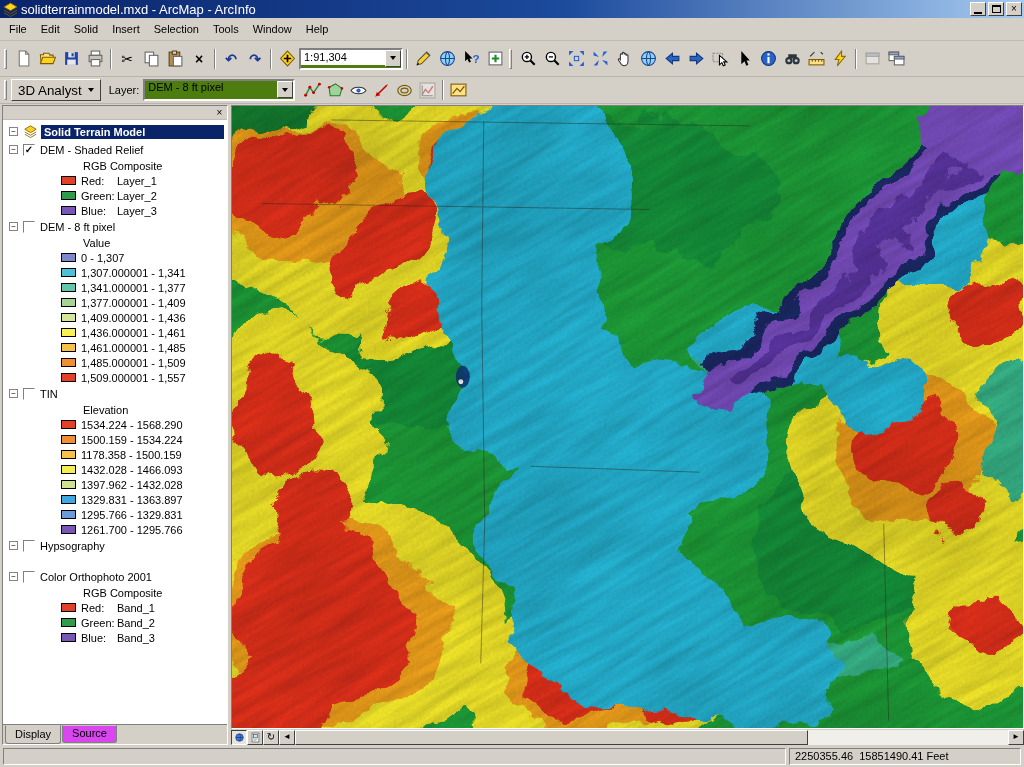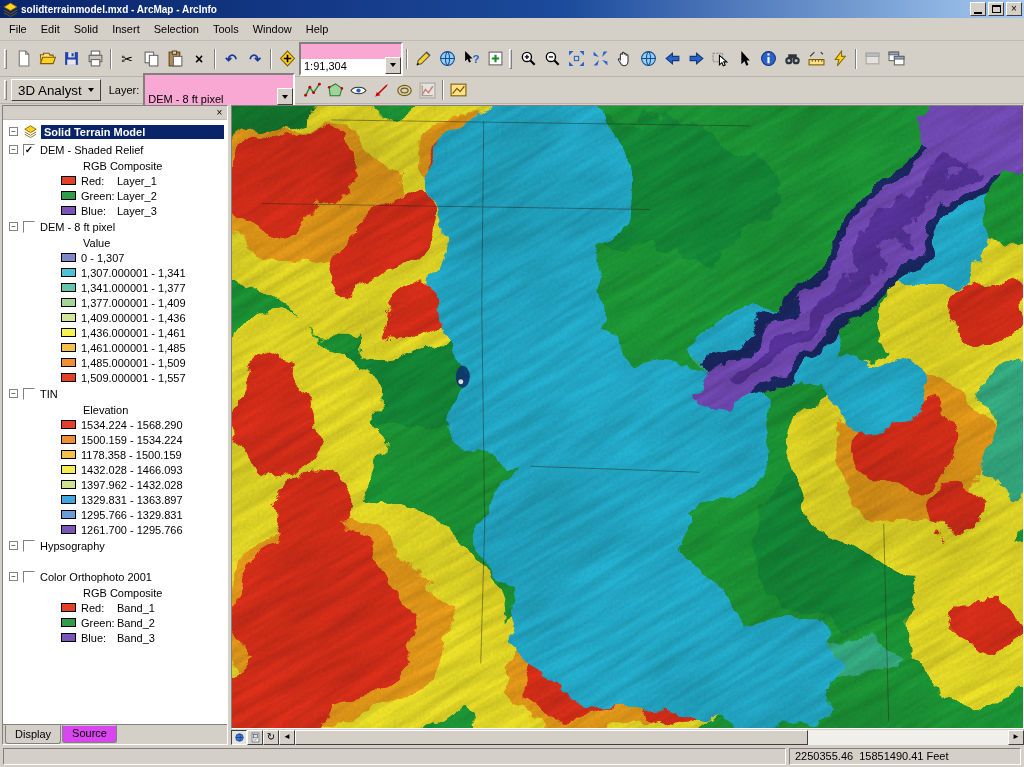--- a/index.html
+++ b/index.html
@@ -3,21 +3,21 @@
 <meta charset="utf-8">
 <style>
   *{box-sizing:border-box;margin:0;padding:0}
   html,body{width:1024px;height:767px;overflow:hidden}
   body{font-family:"Liberation Sans",sans-serif;font-size:11px;color:#000;background:#d4d0c8}
   .app{width:1024px;height:767px;display:flex;flex-direction:column;background:#d4d0c8}
 
   
   .titlebar{height:18px;display:flex;align-items:center;background:linear-gradient(90deg,#0a246a 0%,#1c4a9c 55%,#a6caf0 100%);color:#fff;padding:0 2px;flex:none}
   .titlebar .appicon{width:15px;height:15px;margin:0 3px 0 1px;flex:none}
-  .titlebar .ttext{font-weight:bold;font-size:10px;white-space:nowrap;flex:1}
+  .titlebar .ttext{font-weight:normal;font-size:13px;white-space:nowrap;flex:1}
   .winbtn{width:16px;height:14px;margin-left:2px;background:#d4d0c8;border:1px solid;border-color:#fff #404040 #404040 #fff;display:flex;align-items:center;justify-content:center;color:#000;font-size:10px;line-height:1;flex:none}
   .glyph-min{display:block;width:8px;height:2px;background:#000;margin-top:7px}
   .glyph-max{display:block;width:9px;height:8px;border:1px solid #000;border-top:2px solid #000}
 
   
   .menubar{height:23px;display:flex;align-items:center;padding:0 2px;flex:none;border-bottom:1px solid #c0bcb4}
   .menuitem{padding:3px 7px;cursor:default}
 
   
   .tbar{display:flex;align-items:center;flex:none;padding:0 2px;border-bottom:1px solid #b8b4ac}
@@ -25,21 +25,21 @@
   .tb2{height:27px}
   .grip{width:3px;height:20px;margin:0 4px 0 2px;border:1px solid;border-color:#fff #808080 #808080 #fff;flex:none}
   .sep{width:2px;height:20px;margin:0 3px;border-left:1px solid #808080;border-right:1px solid #fff;flex:none}
   .tbtn{width:24px;height:24px;background:#d4d0c8;border:1px solid #d4d0c8;display:flex;align-items:center;justify-content:center;flex:none;padding:0}
   .tb2 .tbtn{width:23px;height:22px}
   .tbtn .ic{width:17px;height:17px}
   .tbtn.gray{opacity:.4}
   .gly{font-size:14px;line-height:1}
   .gly.blue{color:#1a3a9a;font-weight:bold}
   .gly.bold{font-weight:bold}
-  .combo{height:34px;background:#f9a8d4;border:2px solid;border-color:#808080 #fff #fff #808080;display:flex;align-items:flex-end;flex:none}
+  .combo{height:22px;background:#4d7c0f;border:2px solid;border-color:#808080 #fff #fff #808080;display:flex;align-items:flex-start;flex:none}
   .combo input{border:0;outline:0;height:15px;font-family:"Liberation Sans",sans-serif;font-size:11px;padding-left:3px}
   .combo .ctext{padding-left:3px;white-space:nowrap;overflow:hidden;flex:1}
   .drop{width:16px;height:17px;background:#d4d0c8;border:1px solid;border-color:#fff #404040 #404040 #fff;display:flex;align-items:center;justify-content:center;flex:none}
   .tri{width:0;height:0;border-left:3px solid transparent;border-right:3px solid transparent;border-top:4px solid #000}
   .ddbtn{height:22px;background:#d4d0c8;border:1px solid;border-color:#fff #404040 #404040 #fff;display:flex;align-items:center;padding:0 6px;gap:6px;flex:none}
   .tlabel{margin:0 4px 0 8px;flex:none}
 
   
   .work{flex:1;display:flex;min-height:0}
   .toc{width:226px;flex:none;display:flex;flex-direction:column;background:#fff;border:1px solid;border-color:#808080 #fff #fff #808080;margin:1px 0 0 2px}

